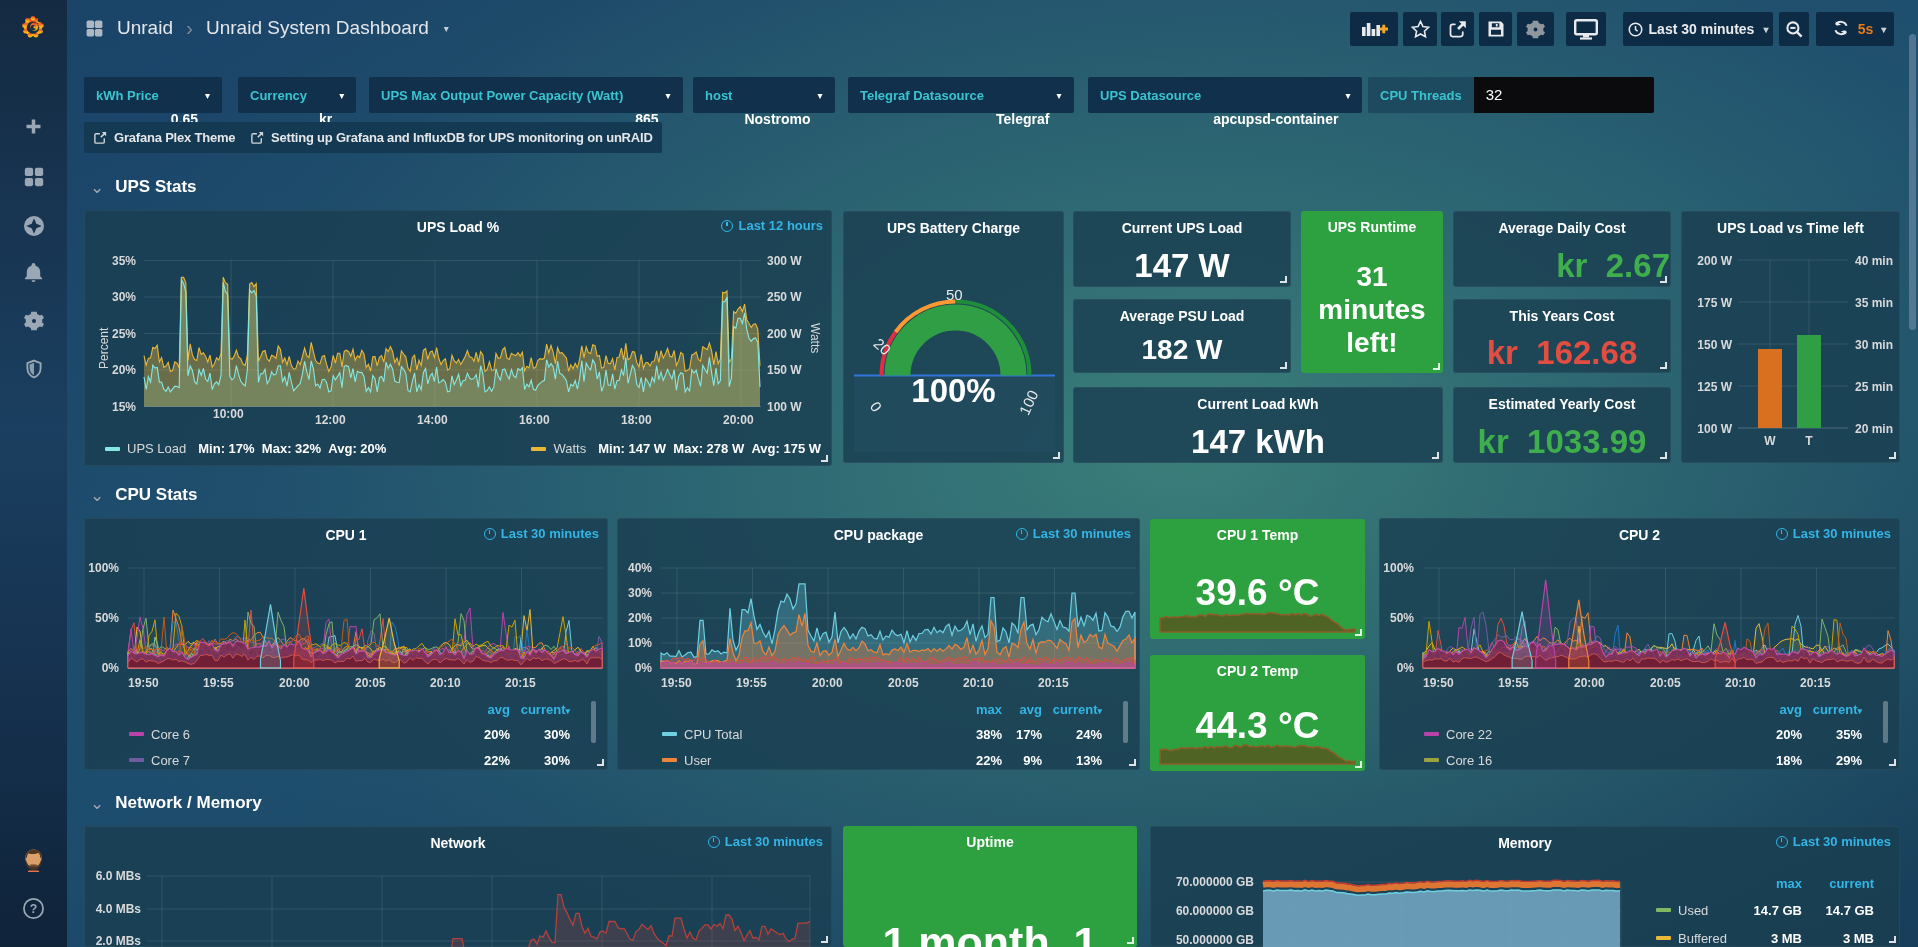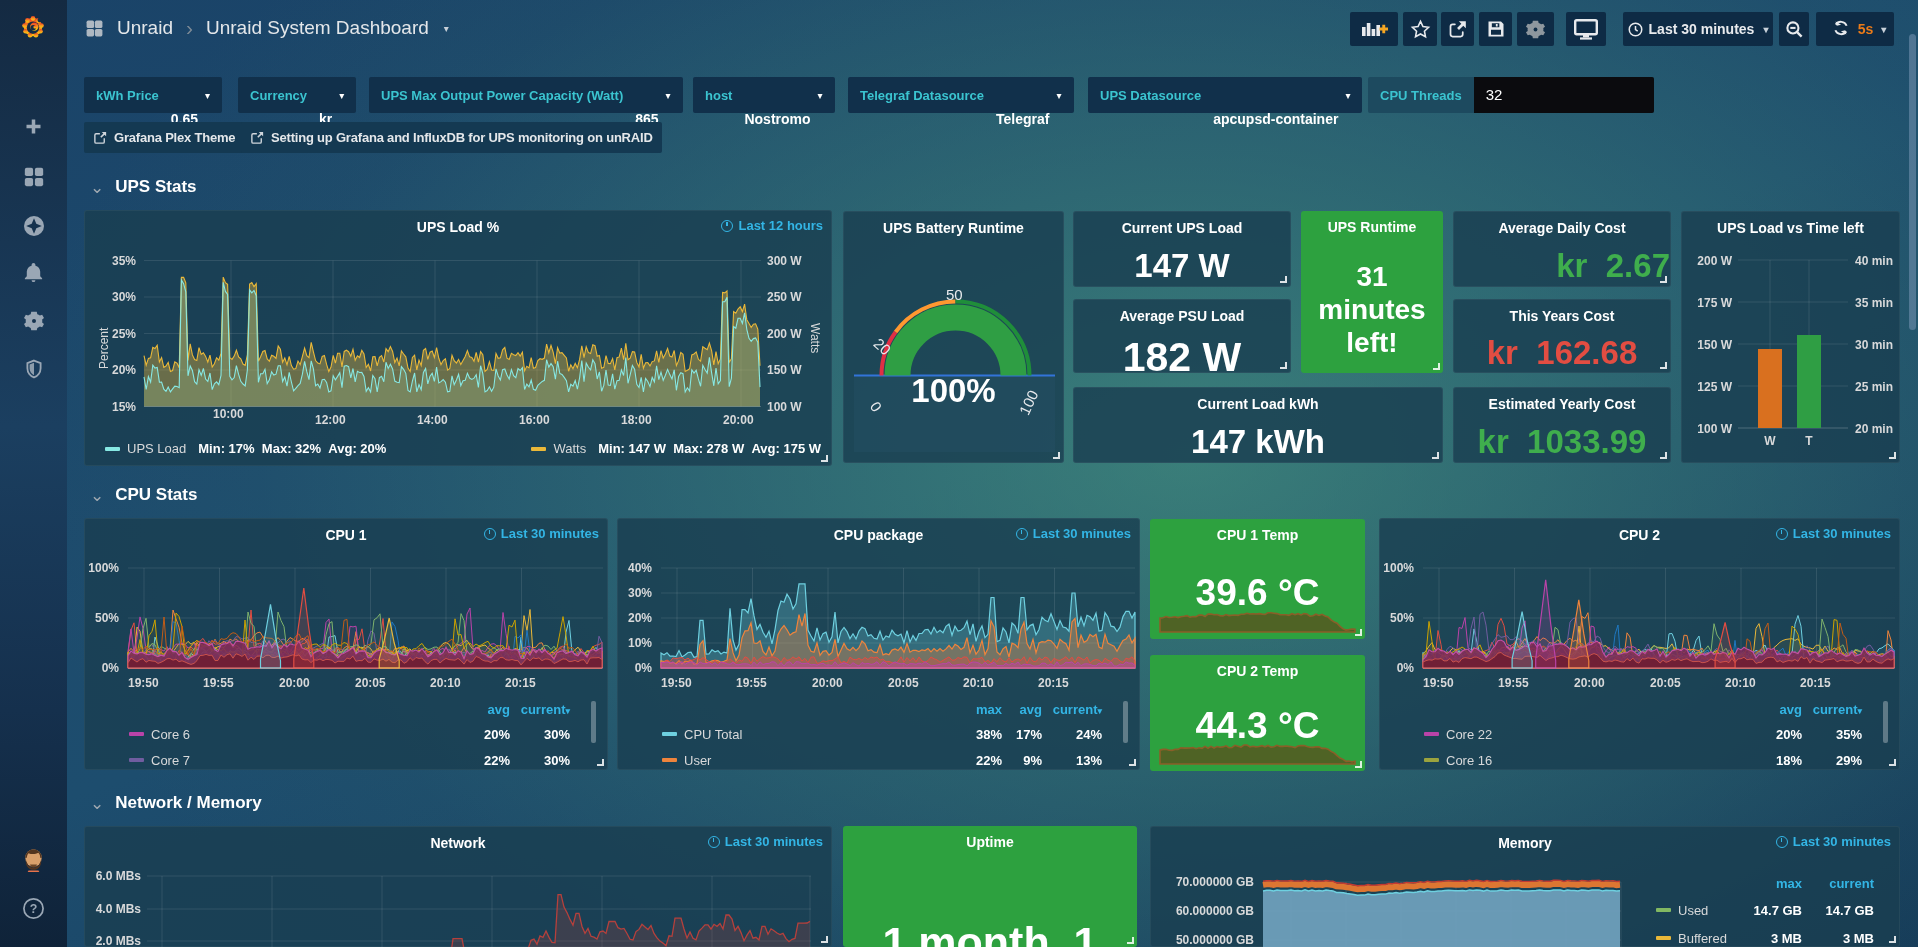--- a/index.html
+++ b/index.html
@@ -283,21 +283,21 @@
 <div class="xlab" style="left:230px;top:202px">12:00</div>
 <div class="xlab" style="left:332px;top:202px">14:00</div>
 <div class="xlab" style="left:434px;top:202px">16:00</div>
 <div class="xlab" style="left:536px;top:202px">18:00</div>
 <div class="xlab" style="left:638px;top:202px">20:00</div>
 <div class="leg" style="left:20px;top:230px"><span class="dash" style="background:#87e8e3"></span><span class="lgn">UPS Load</span><b>Min: 17%</b>&nbsp;&nbsp;<b>Max: 32%</b>&nbsp;&nbsp;<b>Avg: 20%</b></div>
 <div class="leg" style="right:10px;top:230px"><span class="dash" style="background:#eab839"></span><span class="lgn">Watts</span><b>Min: 147 W</b>&nbsp;&nbsp;<b>Max: 278 W</b>&nbsp;&nbsp;<b>Avg: 175 W</b></div>
 <div class="rsz"></div>
   </div>
 <div class="panel" style="left:843px;top:211px;width:221px;height:252px">
-<div class="ptitle">UPS Battery Runtime</div>
+<div class="ptitle">UPS Battery Charge</div>
 <svg width="221" height="252" style="position:absolute;left:0;top:0">
       <rect x="10" y="164" width="201" height="76" fill="rgba(80,130,190,0.07)"></rect>
       <line x1="10" y1="163.5" x2="211" y2="163.5" stroke="#3274d9" stroke-width="2"></line>
       <path d="M53.5,163.5 A58,58 0 0 1 169.5,163.5" fill="none" stroke="#2f9e44" stroke-width="26"></path>
       <path d="M37.5,163.5 A74,74 0 0 1 51.6,120.0" fill="none" stroke="#e02f44" stroke-width="4"></path>
       <path d="M51.6,120.0 A74,74 0 0 1 111.5,89.5" fill="none" stroke="#ff9830" stroke-width="4"></path>
       <path d="M111.5,89.5 A74,74 0 0 1 185.5,163.5" fill="none" stroke="#1f8e3a" stroke-width="4"></path>
     </svg>
 <div class="glab" style="left:28px;top:186px;transform:rotate(55deg)">0</div>
 <div class="glab" style="left:30px;top:126px;transform:rotate(42deg)">20</div>
@@ -306,21 +306,21 @@
 <div class="gval">100%</div>
 <div class="rsz"></div>
   </div>
 <div class="panel" style="left:1073px;top:211px;width:218px;height:76px">
     <div class="ptitle">Current UPS Load</div>
     <div class="sval " style="font-size:33px;top:35px;">147 W</div>
     <div class="rsz"></div>
   </div>
 <div class="panel" style="left:1073px;top:299px;width:218px;height:74px">
     <div class="ptitle">Average PSU Load</div>
-    <div class="sval " style="font-size:41px;top:34px;">182 W</div>
+    <div class="sval " style="font-size:28px;top:34px;">182 W</div>
     <div class="rsz"></div>
   </div>
 <div class="panel" style="left:1073px;top:387px;width:370px;height:76px">
     <div class="ptitle">Current Load kWh</div>
     <div class="sval " style="font-size:33px;top:35px;">147 kWh</div>
     <div class="rsz"></div>
   </div>
 <div class="panel green" style="left:1301px;top:211px;width:142px;height:162px">
     <div class="ptitle">UPS Runtime</div>
     <div class="runv">31<br>minutes<br>left!</div>

